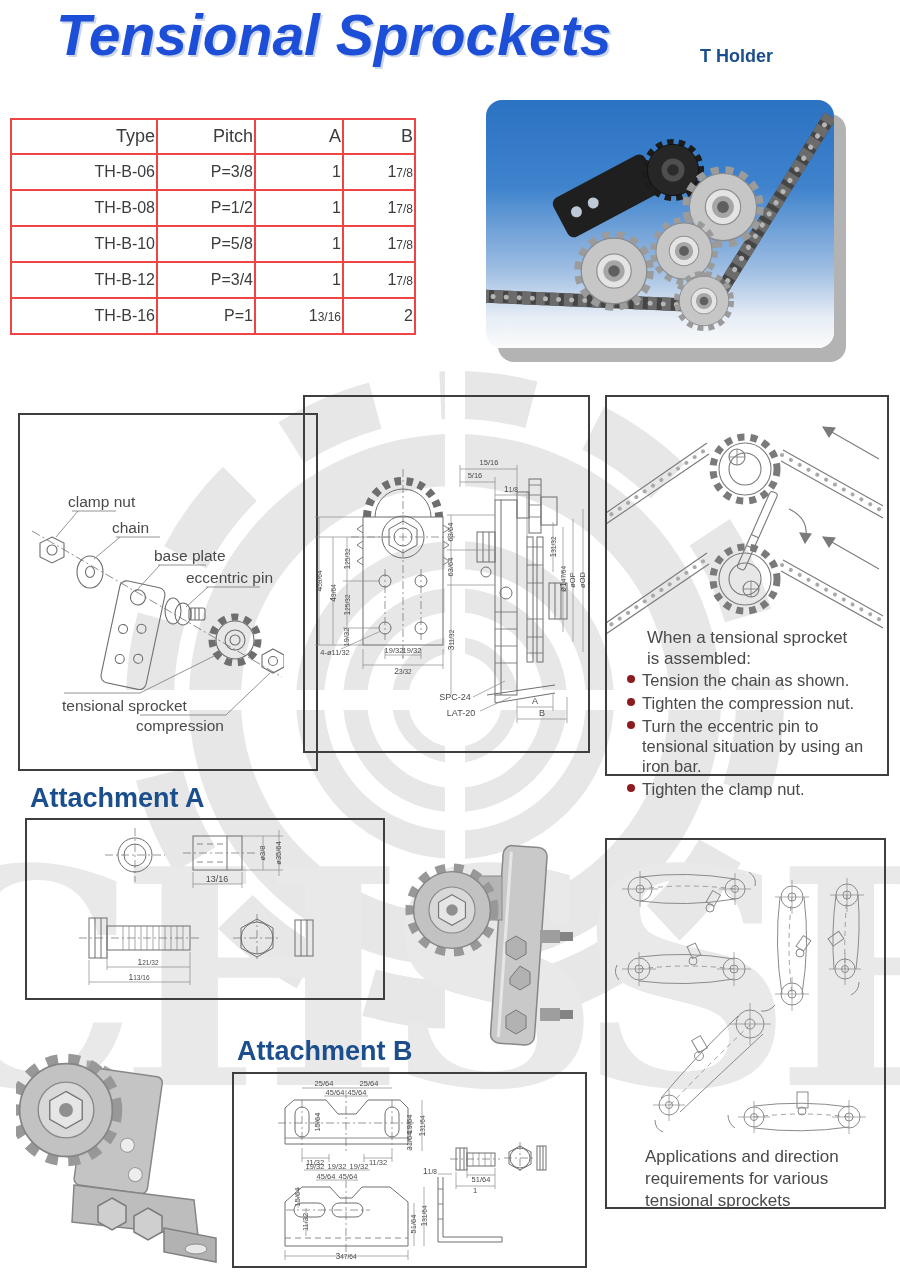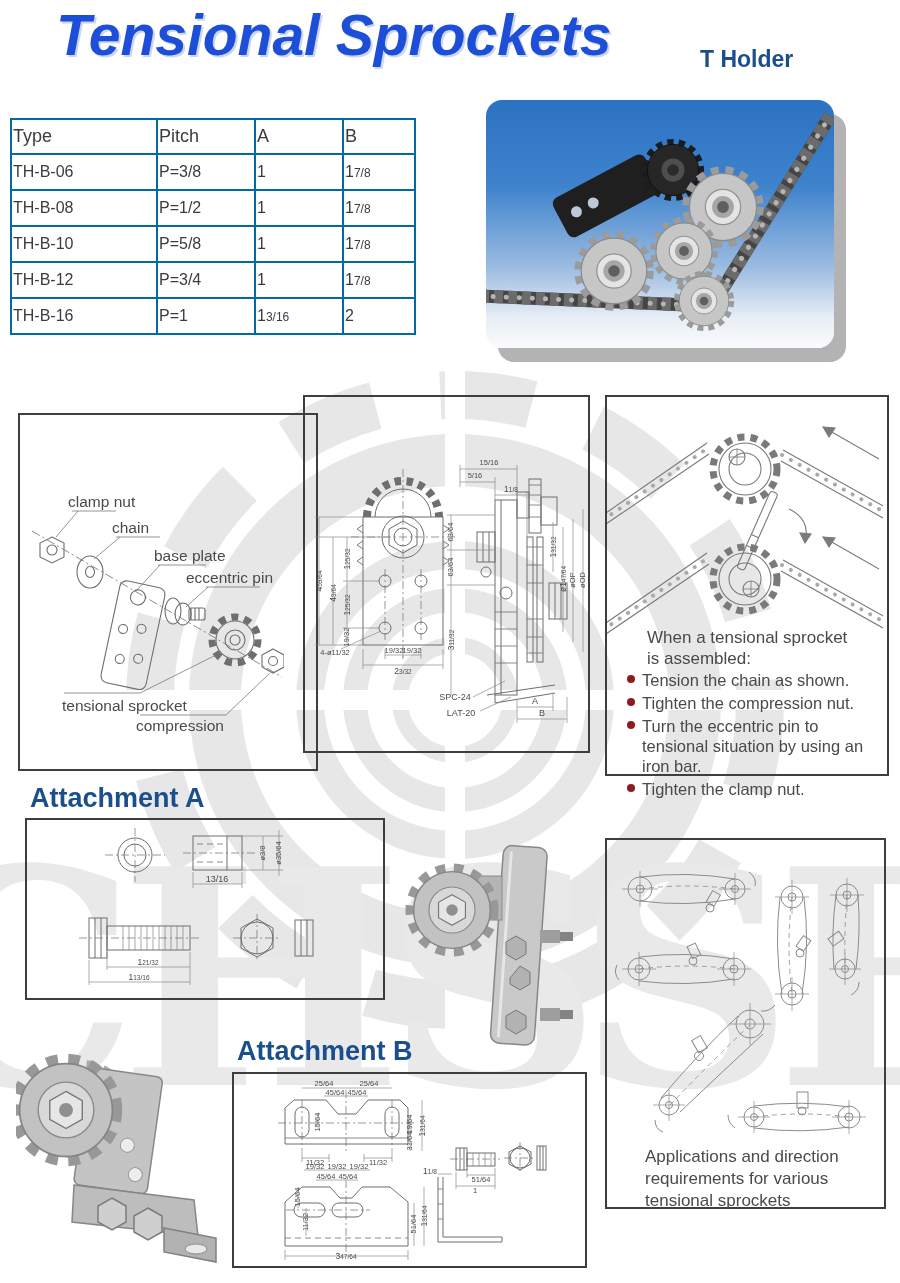--- a/index.html
+++ b/index.html
@@ -2,24 +2,24 @@
 <html><head>
 <meta charset="utf-8">
 <style>
   html,body{margin:0;padding:0;background:#9a9a9a;}
   .page{position:relative;width:900px;height:1283px;background:#ffffff;overflow:hidden;
         font-family:"Liberation Sans",sans-serif;}
   .layer{position:absolute;left:0;top:0;}
   
   .title{position:absolute;left:56px;top:2px;font-size:57px;font-weight:bold;font-style:italic;
          color:#1d4ed8;letter-spacing:0px;white-space:nowrap;text-shadow:2px 2px 0 rgba(140,165,205,.45);}
-  .subtitle{position:absolute;left:700px;top:46px;font-size:23px;font-weight:bold;color:#1b4e8c;white-space:nowrap;}
+  .subtitle{position:absolute;left:700px;top:46px;font-size:18px;font-weight:bold;color:#1b4e8c;white-space:nowrap;}
   
   .spec{position:absolute;left:10px;top:118px;border-collapse:collapse;background:transparent;}
-  .spec th,.spec td{border:2px solid #0369a1;text-align:left;vertical-align:middle;color:#3c3c3c;}
+  .spec th,.spec td{border:2px solid #ef4444;text-align:right;vertical-align:middle;color:#3c3c3c;}
   .spec th{font-weight:normal;font-size:18px;height:31px;}
   .spec td{font-size:16px;height:32px;}
   .c-type{width:142px}.c-pitch{width:94px}.c-a{width:84px}.c-b{width:68px}
   .cf{font-size:12px;}
   
   .photo-main{position:absolute;left:486px;top:100px;width:348px;height:248px;border-radius:16px;
       background:linear-gradient(180deg,#2b72c2 0%,#3f83cd 35%,#9dbde2 68%,#e8eef6 88%,#fbfbfb 100%);
       box-shadow:12px 14px 0 0 #b3b3b3;overflow:hidden;}
   
   .box{position:absolute;border:2px solid #3e3e3e;background:transparent;}

